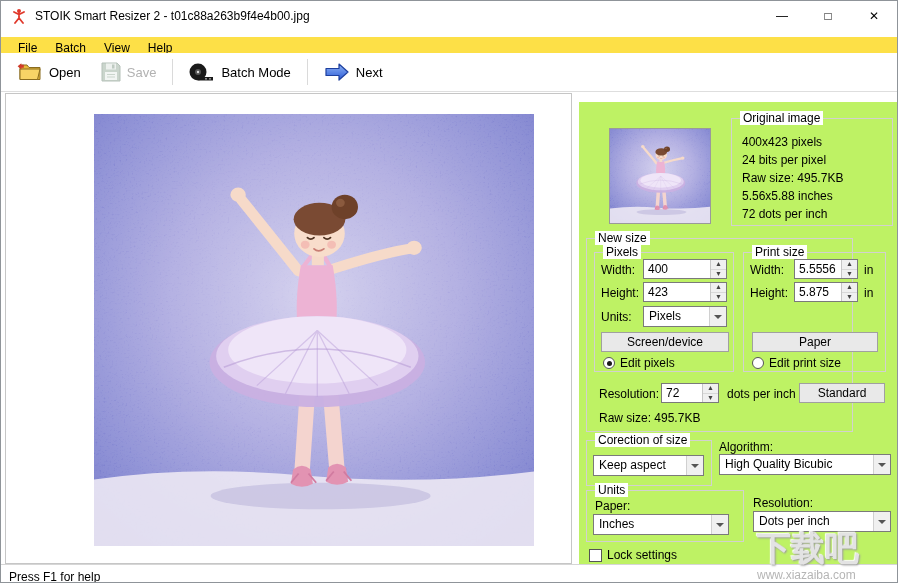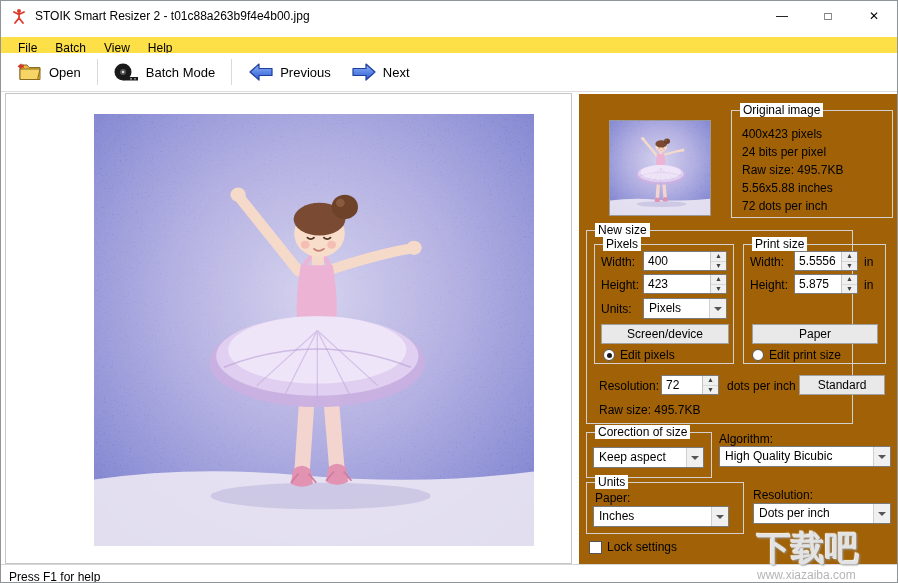--- a/index.html
+++ b/index.html
@@ -21,21 +21,21 @@
   .toolbar { position:absolute; top:52px; left:0; right:0; height:39px; display:flex; align-items:center; padding-left:6px; background:#fff; border-bottom:1px solid #dedede; }
   .tool-btn { display:flex; align-items:center; gap:6px; padding:4px 10px; font-size:13px; cursor:default; }
   .tool-btn.disabled { color:#b2b2b2; }
   .tool-btn.disabled .ticon { opacity:.55; }
   .ticon { display:inline-flex; }
   .tool-sep { width:1px; height:26px; background:#dadada; margin:0 6px; }
   
   .image-area { position:absolute; left:4px; top:92px; width:567px; height:471px; background:#fff; border:1px solid #c6c6c6; }
   .main-image { position:absolute; left:88px; top:20px; width:440px; height:432px; }
   
-  .right-panel { position:absolute; left:578px; top:93px; width:320px; height:471px; background:#a16207; }
+  .right-panel { position:absolute; left:578px; top:101px; width:320px; height:471px; background:#bef264; }
   .thumb { position:absolute; left:30px; top:26px; width:102px; height:96px; border:1px solid #9a9a9a; background:#fff; }
   .group { position:absolute; border:1px solid #d2d1cf; }
   .legend { position:absolute; top:-8px; left:8px; background:#fff; padding:0 3px; font-size:12px; white-space:nowrap; }
   .orig-lines { padding:14px 6px 0 10px; line-height:18px; font-size:12px; }
   .lbl { position:absolute; font-size:12px; white-space:nowrap; }
   
   .spin { position:absolute; display:flex; height:20px; border:1px solid #7a7a7a; background:#fff; }
   .spin input { border:none; outline:none; width:calc(100% - 16px); font:12px "Liberation Sans", sans-serif; padding:0 4px; }
   .spin-btns { width:16px; display:flex; flex-direction:column; border-left:1px solid #c6c6c6; }
   .spin-up,.spin-down { flex:1; font-size:7px; line-height:8px; text-align:center; background:#f0f0f0; color:#444; cursor:default; }
@@ -151,46 +151,50 @@
   <div class="tool-btn">
     <span class="ticon">
       <svg width="26" height="20" viewBox="0 0 26 20">
         <path d="M3 3 h7 l2 2.5 h11 v12 H3 Z" fill="#e8b93c" stroke="#8a6d1f"></path>
         <path d="M3 7 h20 l-2.5 10.5 H3 Z" fill="#f7d466" stroke="#8a6d1f"></path>
         <path d="M1 6 l6 -5 0 2.6 4 0 0 4.8 -4 0 0 2.6 Z" fill="#d03a2b" transform="scale(0.62) translate(0,1)"></path>
       </svg>
     </span>
     <span>Open</span>
   </div>
+  <div class="tool-btn disabled">
+    <span class="ticon">
+      <svg width="20" height="20" viewBox="0 0 20 20">
+        <path d="M1 1 h15 l3 3 v15 H1 Z" fill="#9fb3a3" stroke="#7b8f80"></path>
+        <rect x="5" y="1.5" width="10" height="6" fill="#dfe7e1"></rect>
+        <rect x="11" y="2.5" width="2.5" height="4" fill="#8aa08f"></rect>
+        <rect x="4" y="10" width="12" height="8" fill="#e9eeea"></rect>
+        <path d="M6 12.5 h8 M6 15 h8" stroke="#9fb3a3" stroke-width="1"></path>
+      </svg>
+    </span>
+    <span>Save</span>
+  </div>
   <div class="tool-sep"></div>
   <div class="tool-btn">
     <span class="ticon">
       <svg width="26" height="22" viewBox="0 0 26 22">
         <circle cx="9" cy="11" r="8.5" fill="#1a1a1a"></circle>
         <circle cx="9" cy="11" r="3" fill="#555"></circle>
         <circle cx="9" cy="11" r="1.2" fill="#ddd"></circle>
         <path d="M9 19.5 H24 V16 H14 Z" fill="#1a1a1a"></path>
         <rect x="16" y="17" width="2" height="1.6" fill="#888"></rect>
         <rect x="20" y="17" width="2" height="1.6" fill="#888"></rect>
       </svg>
     </span>
     <span>Batch Mode</span>
   </div>
   <div class="tool-sep"></div>
   <div class="tool-btn">
     <span class="ticon">
       <svg width="26" height="20" viewBox="0 0 26 20">
-        <path d="M11 2 L2 10 L11 18 V13.5 H24 V6.5 H11 Z" fill="url(#arrL)" stroke="#1d3f9e" stroke-width="1.2" stroke-linejoin="round"></path>
-      </svg>
-    </span>
-    <span>Previous</span>
-  </div>
-  <div class="tool-btn">
-    <span class="ticon">
-      <svg width="26" height="20" viewBox="0 0 26 20">
         <path d="M15 2 L24 10 L15 18 V13.5 H2 V6.5 H15 Z" fill="url(#arrR)" stroke="#1d3f9e" stroke-width="1.2" stroke-linejoin="round"></path>
       </svg>
     </span>
     <span>Next</span>
   </div>
 </div>
 
 <div class="image-area">
   <svg class="main-image" viewBox="0 0 400 423" preserveAspectRatio="none">
     <use href="#ballerina-art"></use>

